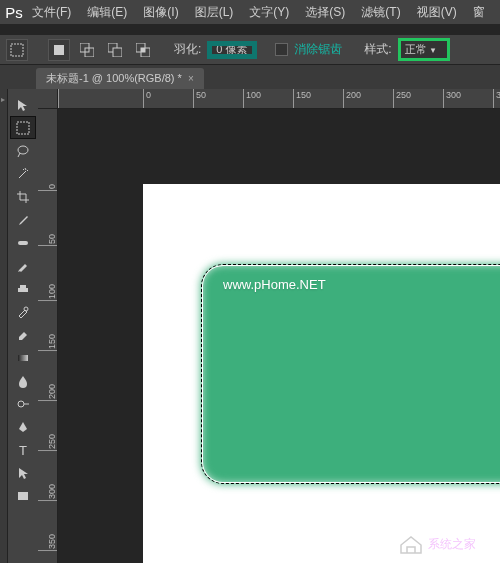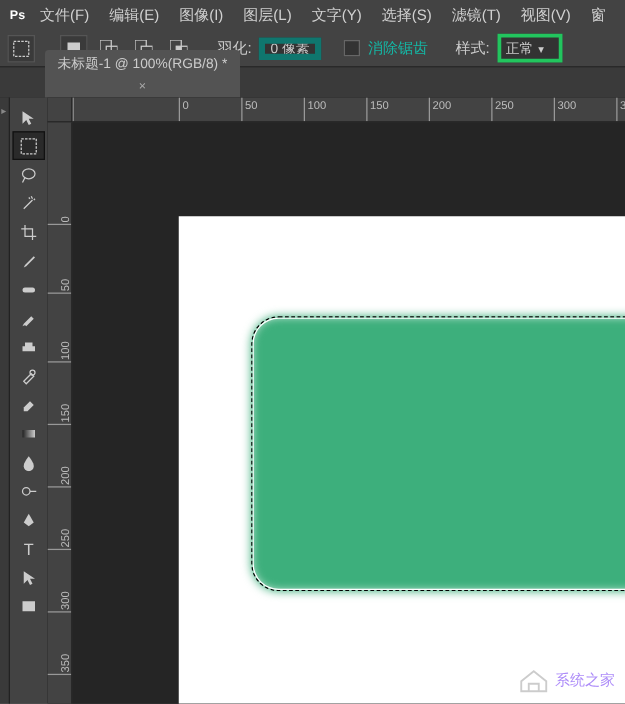--- a/index.html
+++ b/index.html
@@ -1,35 +1,35 @@
 <!DOCTYPE html>
 <html><head>
 <meta charset="utf-8">
 <style>
 * { margin: 0; padding: 0; box-sizing: border-box; font-family: "Microsoft YaHei", Arial, sans-serif; }
 body { background: #252525; color: #ccc; font-size: 12px; width: 500px; height: 563px; overflow: hidden; position: relative; }
 
 
 .menubar { display: flex; align-items: center; height: 24px; background: #434343; padding: 0 4px; }
-.menubar .logo { width: 20px; height: 20px; display: flex; align-items: center; justify-content: center; font-weight: bold; color: #fff; font-size: 10px; }
+.menubar .logo { width: 20px; height: 20px; display: flex; align-items: center; justify-content: center; font-weight: normal; color: #fff; font-size: 15px; }
 .menubar .menu-item { padding: 0 8px; color: #d0d0d0; font-size: 12px; cursor: pointer; }
 
 
-.options { display: flex; align-items: center; height: 30px; background: #434343; border-bottom: 1px solid #222; padding: 0 6px; gap: 6px; }
+.options { display: flex; align-items: center; height: 30px; background: #434343; border-bottom: 1px solid #222; padding: 0 6px; gap: 6px; margin-top: 11px; }
 .opt-btn { width: 22px; height: 22px; display: flex; align-items: center; justify-content: center; border: 1px solid #555; background: #3a3a3a; }
 .opt-btn svg { display: block; }
 .opt-label { color: #ccc; font-size: 12px; }
 .opt-input { width: 50px; height: 18px; background: #333; border: 5px solid #0f766e; color: #ccc; font-size: 11px; padding: 0 4px; }
 .checkbox { width: 13px; height: 13px; border: 1px solid #666; background: #333; }
 .select { background: #333; border: 3px solid #22c55e; color: #ccc; font-size: 11px; padding: 1px 12px 1px 4px; position: relative; }
 .select::after { content: "▾"; font-size: 9px; margin-left: 4px; }
 
 
 .tabbar { height: 24px; background: #3a3a3a; display: flex; align-items: flex-end; padding-left: 36px; }
-.tab { background: #535353; padding: 3px 10px; font-size: 11px; color: #ccc; display: flex; align-items: center; gap: 6px; border-top-left-radius: 3px; border-top-right-radius: 3px; flex-direction: column; }
+.tab { background: #535353; padding: 3px 10px; font-size: 11px; color: #ccc; display: flex; align-items: center; gap: 6px; border-top-left-radius: 3px; border-top-right-radius: 3px; }
 .tab .close { font-size: 10px; color: #aaa; cursor: pointer; }
 
 
 .main { display: flex; height: calc(100% - 78px); }
 
 
 .leftstrip { width: 8px; background: #3a3a3a; border-right: 1px solid #222; position: relative; }
 .leftstrip .handle { position: absolute; top: 2px; left: 1px; width: 6px; height: 20px; }
 .leftstrip .handle::before { content: "▸"; font-size: 8px; color: #888; position: absolute; top: 4px; }
 
@@ -47,21 +47,21 @@
 .ruler-v .tick { position: absolute; left: 0; width: 100%; border-top: 1px solid #999; font-size: 9px; color: #bbb; padding-top: 1px; writing-mode: vertical-lr; transform: rotate(180deg); text-align: right; }
 .ruler-corner { position: absolute; top: 0; left: 0; width: 20px; height: 20px; background: #434343; border-right: 1px solid #222; border-bottom: 1px solid #222; }
 
 .canvas-wrap { position: absolute; top: 20px; left: 20px; right: 0; bottom: 0; background: #252525; overflow: hidden; }
 .canvas { position: absolute; top: 75px; left: 85px; width: 500px; height: 500px; background: #fff; }
 .shape { position: absolute; top: 80px; left: 58px; width: 350px; height: 220px; border-radius: 22px; background: #3daf7c; filter: blur(4px); }
 .marching { position: absolute; top: 80px; left: 58px; width: 350px; height: 220px; border-radius: 22px; border: 1.5px dashed #000; box-shadow: 0 0 0 1px #fff inset; }
 .watermark { position: absolute; top: 93px; left: 80px; color: #fff; font-size: 13px; font-family: Arial; text-shadow: 0 1px 2px rgba(0,0,0,0.15); }
 
 
-.brand { position: absolute; bottom: 8px; right: 8px; color: #8b5cf6; font-size: 12px; display: flex; align-items: center; gap: 3px; opacity: 0.7; }
+.brand { position: absolute; bottom: 8px; right: 24px; color: #f0abfc; font-size: 12px; display: flex; align-items: center; gap: 3px; opacity: 0.7; }
 .brand svg { opacity: 0.6; }
 </style>
 </head>
 <body>
 
 <div class="menubar">
   <div class="logo">Ps</div>
   <div class="menu-item">文件(F)</div>
   <div class="menu-item">编辑(E)</div>
   <div class="menu-item">图像(I)</div>
@@ -249,20 +249,21 @@
       <div class="tick" style="top:225px">150</div>
       <div class="tick" style="top:275px">200</div>
       <div class="tick" style="top:325px">250</div>
       <div class="tick" style="top:375px">300</div>
       <div class="tick" style="top:425px">350</div>
     </div>
     <div class="canvas-wrap">
       <div class="canvas">
         <div class="shape"></div>
         <div class="marching"></div>
+        <div class="watermark">www.pHome.NET</div>
       </div>
     </div>
   </div>
 </div>
 
 <div class="brand">
   <svg width="28" height="22">
       <path d="M4 12 L14 4 L24 12 L24 20 L4 20 Z M10 20 L10 14 L18 14 L18 20" fill="none" stroke="#888" stroke-width="1.5"></path>
     </svg>
   <span>系统之家</span>

